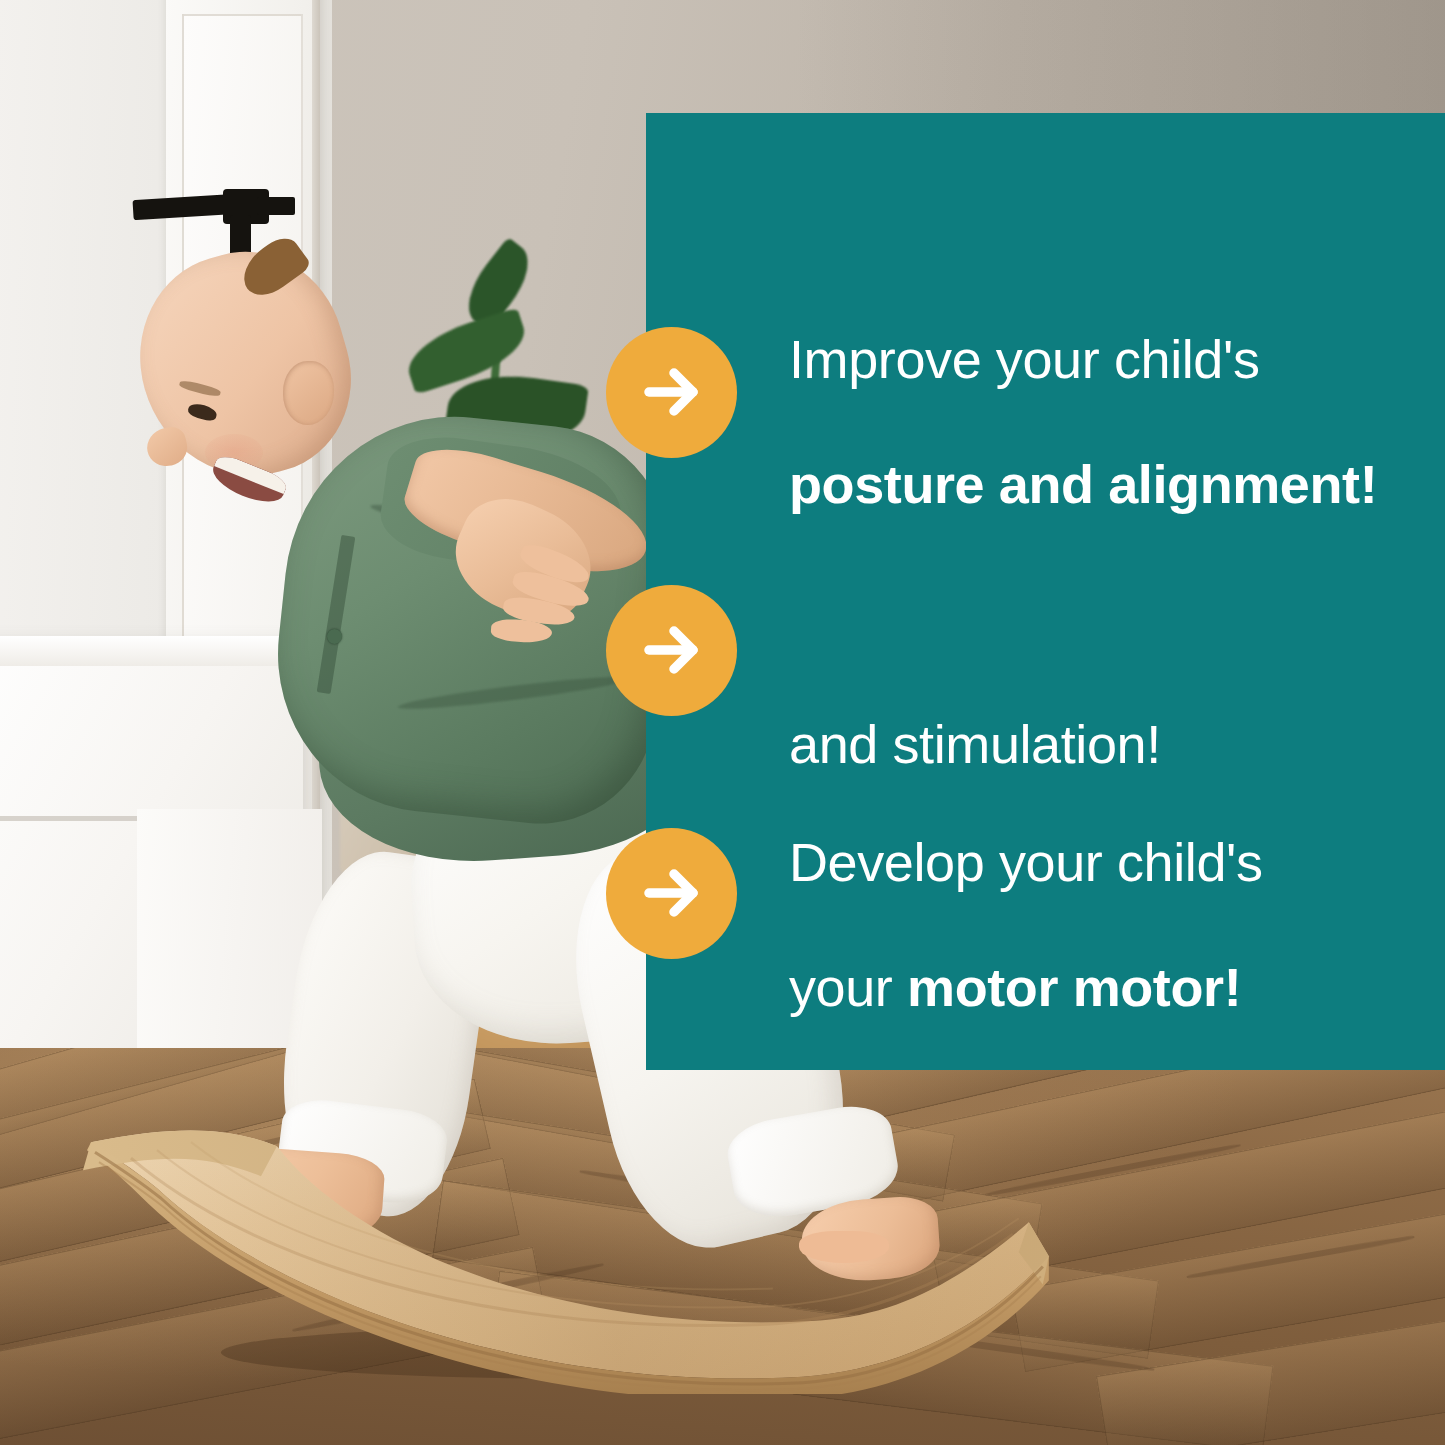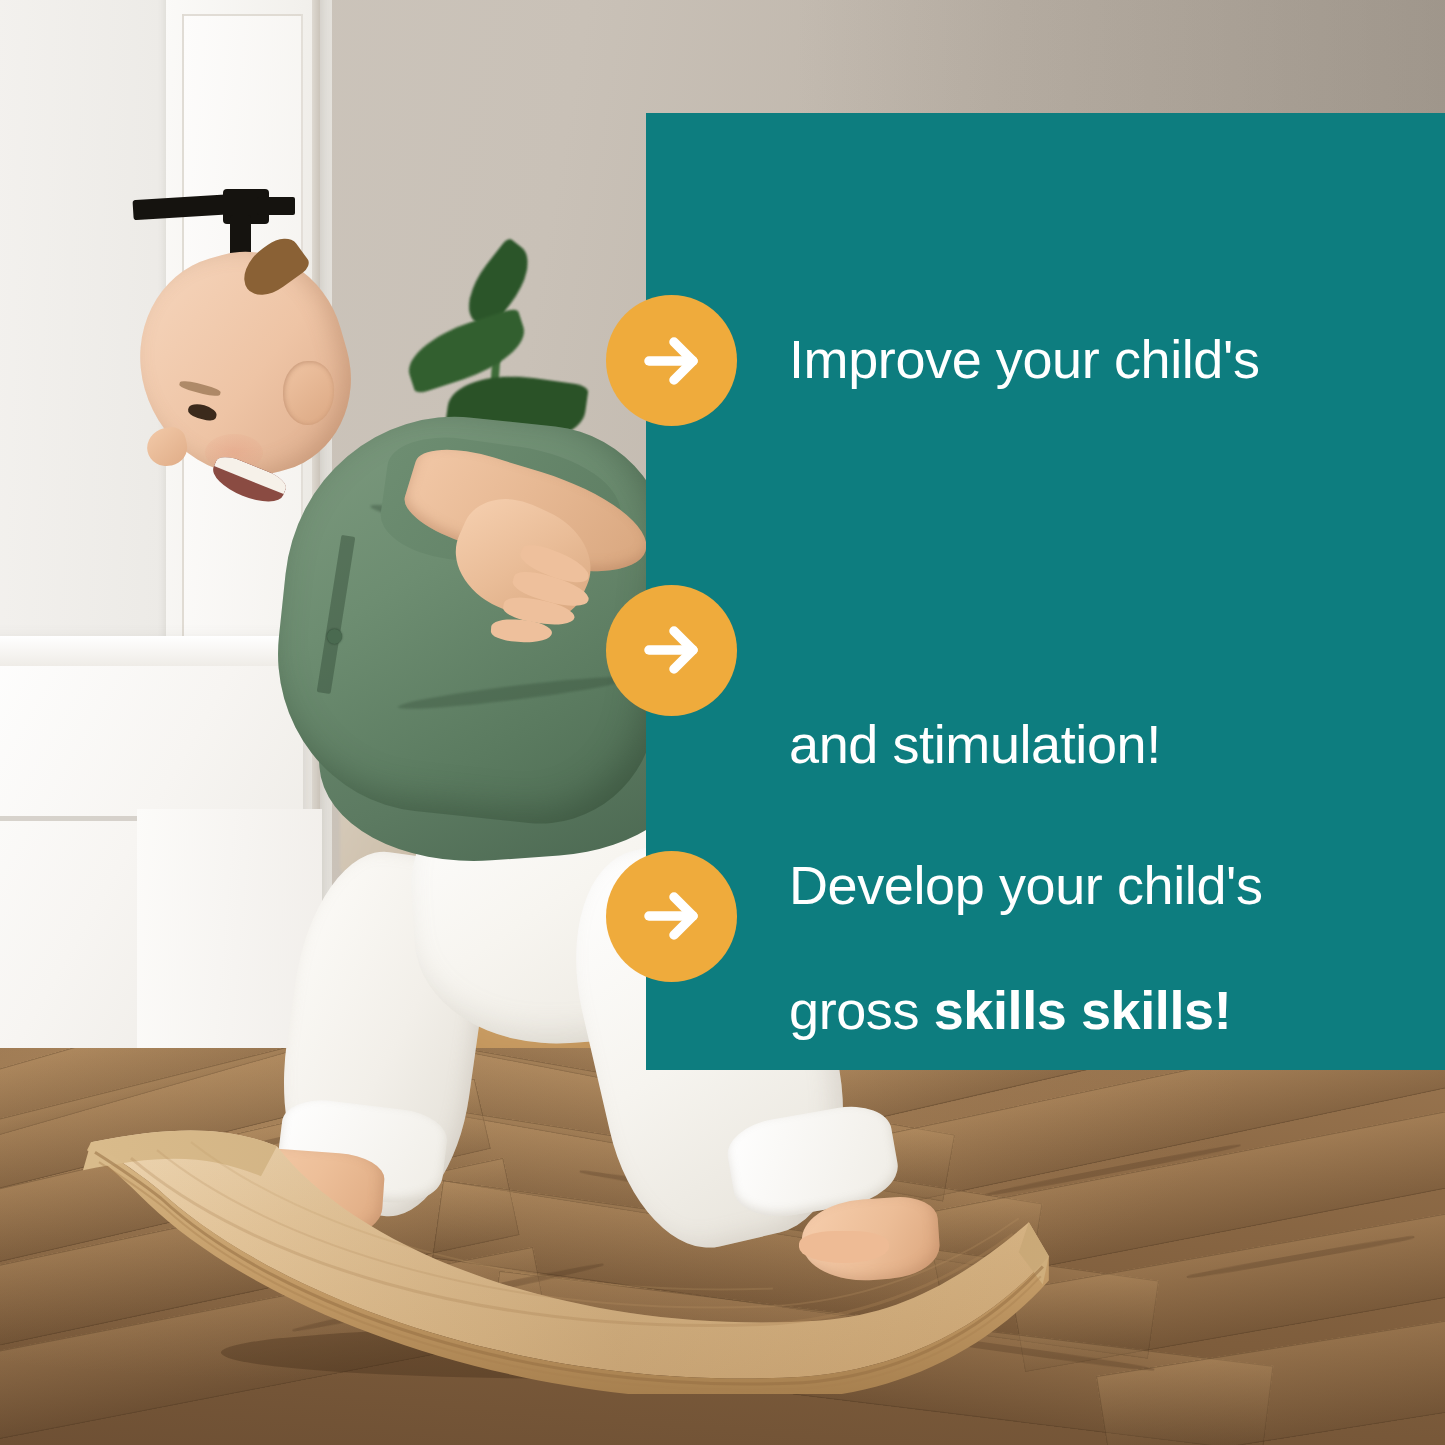--- a/index.html
+++ b/index.html
@@ -347,21 +347,21 @@
   }
 
   .bullet {
     position: absolute;
     display: flex;
     align-items: center;
     gap: 52px;
   }
   .bullet.b1 { left: -40px; top: 152px; }
   .bullet.b2 { left: -40px; top: 412px; }
-  .bullet.b3 { left: -40px; top: 678px; }
+  .bullet.b3 { left: -40px; top: 655px; }
 
   .arrow-circle {
     position: relative;
     flex: 0 0 auto;
     width: 131px; height: 131px;
     border-radius: 50%;
     background: #efab3c;
   }
   .arrow-circle svg {
     position: absolute;
@@ -562,20 +562,21 @@
       <div class="arrow-circle">
         <svg viewBox="0 0 72 72" aria-hidden="true">
           <g stroke="#ffffff" stroke-width="9.5" stroke-linecap="round" stroke-linejoin="round" fill="none">
             <line x1="13" y1="36" x2="57" y2="36"></line>
             <polyline points="38,17 57,36 38,55"></polyline>
           </g>
         </svg>
       </div>
       <div class="bullet-text">
         <span class="lt">Improve your child's</span><br>
+        <span class="bd">posture and alignment!</span>
       </div>
     </div>
 
     <div class="bullet b2">
       <div class="arrow-circle">
         <svg viewBox="0 0 72 72" aria-hidden="true">
           <g stroke="#ffffff" stroke-width="9.5" stroke-linecap="round" stroke-linejoin="round" fill="none">
             <line x1="13" y1="36" x2="57" y2="36"></line>
             <polyline points="38,17 57,36 38,55"></polyline>
           </g>
@@ -591,18 +592,18 @@
       <div class="arrow-circle">
         <svg viewBox="0 0 72 72" aria-hidden="true">
           <g stroke="#ffffff" stroke-width="9.5" stroke-linecap="round" stroke-linejoin="round" fill="none">
             <line x1="13" y1="36" x2="57" y2="36"></line>
             <polyline points="38,17 57,36 38,55"></polyline>
           </g>
         </svg>
       </div>
       <div class="bullet-text">
         <span class="lt">Develop your child's</span><br>
-        <span class="lt">gross </span><span class="bd">skills skills!</span>
+        <span class="lt">your </span><span class="bd">motor motor!</span>
       </div>
     </div>
 
   </div>
 </div>
 
 </body></html>

